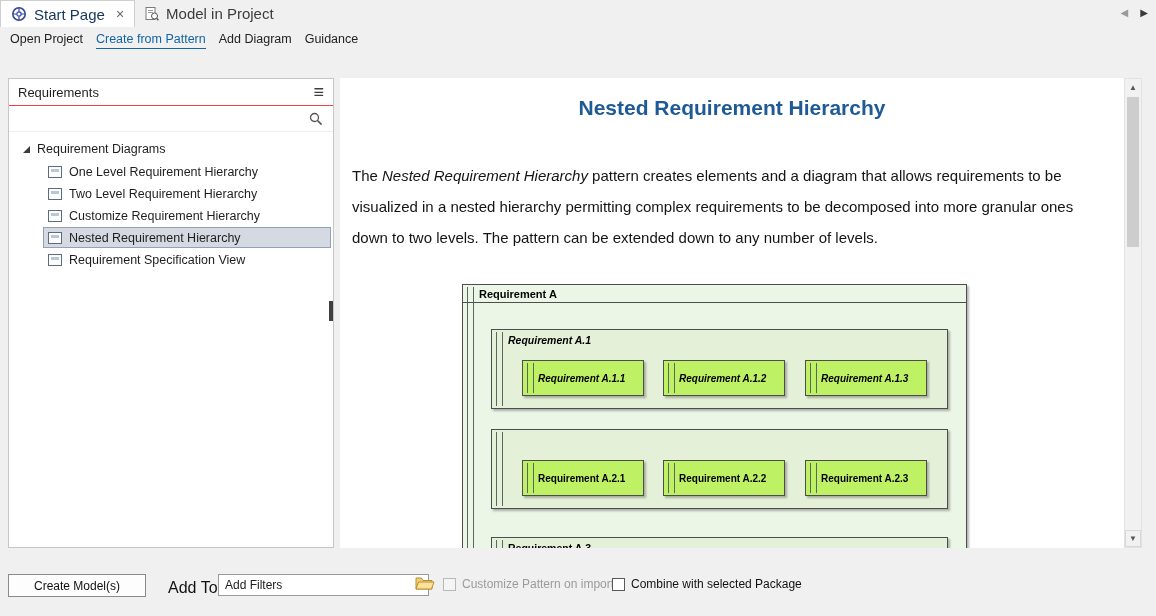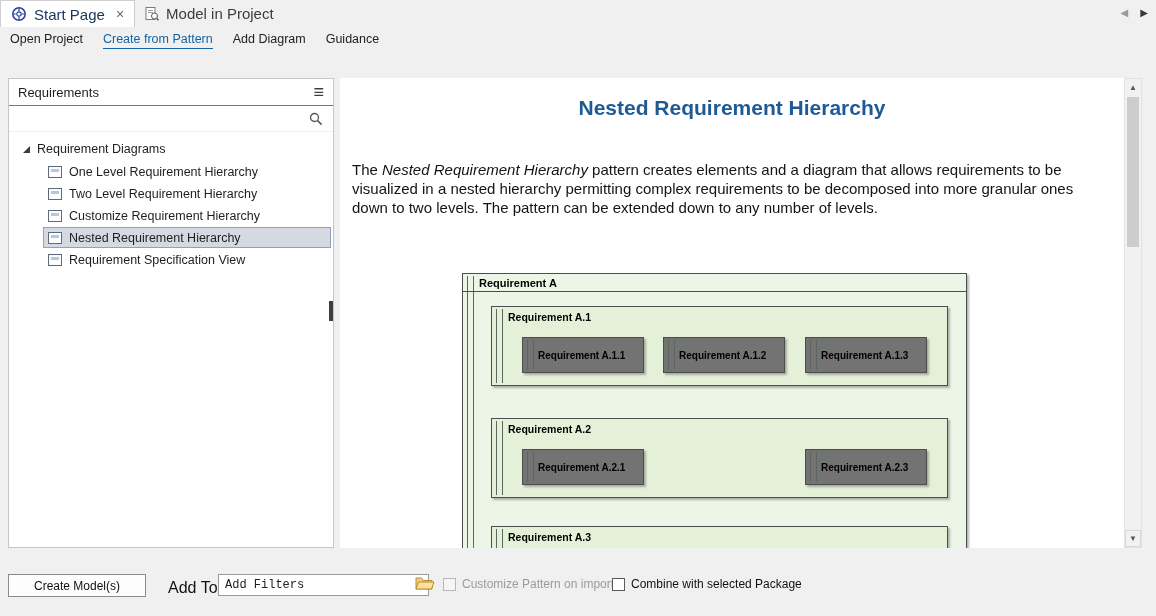--- a/index.html
+++ b/index.html
@@ -13,68 +13,68 @@
   
   .tabbar { position: absolute; top: 0; left: 0; right: 0; height: 27px; display: flex; background: #f0f0f0; }
   .tab { display: flex; align-items: center; gap: 7px; padding: 0 10px; font-size: 15px; color: #3c3c3c; cursor: default; }
   .tab.active { background: #ffffff; border: 1px solid #cfcfcf; border-bottom: none; color: #16365c; }
   .tab-close { font-size: 14px; color: #666; margin-left: 4px; line-height: 1; }
   .tab-nav { position: absolute; right: 8px; top: 7px; display: flex; gap: 12px; font-size: 10px; }
   .tab-nav .prev { color: #9a9a9a; }
   .tab-nav .next { color: #3a3a3a; }
 
   
-  .toolbar { position: absolute; top: 27px; left: 0; right: 0; height: 26px; display: flex; align-items: center; gap: 20px; padding-left: 10px; font-size: 12.5px; color: #222; }
+  .toolbar { position: absolute; top: 27px; left: 0; right: 0; height: 26px; display: flex; align-items: center; gap: 13px; padding-left: 10px; font-size: 12.5px; color: #222; }
   .toolbar .tb-item { padding-bottom: 2px; border-bottom: 1px solid transparent; }
   .toolbar .tb-item.active { color: #1464a5; border-bottom-color: #1464a5; }
 
   
   .pattern-panel { position: absolute; left: 8px; top: 78px; width: 326px; height: 470px; background: #fff; border: 1px solid #c6c6c6; }
   .panel-header { height: 27px; display: flex; align-items: center; padding: 0 9px; border-bottom: 1px solid #ef4444; font-size: 13px; color: #1e1e1e; }
   .menu-glyph { margin-left: auto; font-size: 18px; color: #3f3f3f; line-height: 1; }
   .search-row { height: 26px; display: flex; align-items: center; justify-content: flex-end; padding-right: 10px; border-bottom: 1px solid #efefef; }
   .tree { padding-top: 6px; font-size: 12.5px; }
   .tree-root { display: flex; align-items: center; gap: 7px; padding: 4px 0 4px 14px; }
   .expander { width: 0; height: 0; border-left: 7px solid transparent; border-bottom: 7px solid #3c3c3c; }
   .tree-item { display: flex; align-items: center; gap: 7px; padding: 2px 4px; margin: 1px 2px 1px 34px; border: 1px solid transparent; height: 21px; }
   .tree-item.selected { background: #d4d9e2; border-color: #93a1b8; }
   .dgm-icon { width: 14px; height: 12px; border: 1px solid #5c6b7d; background: #fdfdfd; position: relative; flex: none; }
   .dgm-icon::before { content: ""; position: absolute; left: 2px; right: 2px; top: 2px; height: 3px; background: #b9c7d6; }
   .panel-thumb { position: absolute; right: 0; top: 222px; width: 4px; height: 20px; background: #3f3f3f; }
 
   
   .doc { position: absolute; left: 340px; top: 78px; width: 784px; height: 470px; background: #ffffff; overflow: hidden; }
   .doc-title { margin-top: 18px; text-align: center; font-size: 21px; font-weight: bold; color: #1d5a96; }
-  .doc-para { margin: 40px 14px 0 12px; font-size: 15px; line-height: 19px; color: #141414; }
+  .doc-para { margin: 40px 14px 0 12px; font-size: 15px; line-height: 31px; color: #141414; }
   .doc-para em { font-style: italic; }
 
   
-  .diagram { position: relative; margin: 56px auto 0; width: 540px; height: 260px; }
+  .diagram { position: relative; margin: 31px auto 0; width: 540px; height: 260px; }
   .req-box { position: absolute; border: 1px solid #4d4d4d; box-shadow: 2px 2px 2px rgba(90,90,90,0.45); }
   .req-box::before { content: ""; position: absolute; left: 4px; top: 2px; bottom: 2px; width: 5px; border-left: 1px solid #5c675f; border-right: 1px solid #5c675f; }
   .req-outer { left: 0; top: 0; width: 505px; height: 400px; background: #ecf6e6; }
   .req-outer-title { font-size: 11px; font-weight: bold; color: #000; padding: 3px 0 0 16px; }
   .req-outer-sep { position: absolute; left: 0; right: 0; top: 17px; border-top: 1px solid #4d4d4d; }
   .req-group { left: 28px; width: 457px; height: 80px; background: #e4f0d8; }
-  .req-group.g0 { top: 32px; } .req-group.g1 { top: 144px; } .req-group.g2 { top: 252px; }
+  .req-group.g0 { top: 44px; font-style: italic; } .req-group.g1 { top: 144px; } .req-group.g2 { top: 252px; }
   .req-group-title { font-size: 10.5px; font-weight: bold; color: #000; padding: 4px 0 0 16px; }
-  .req-leaf { top: 30px; width: 122px; height: 36px; background: #737373; display: flex; align-items: center; padding-left: 15px; font-size: 10px; font-weight: bold; color: #000; }
+  .req-leaf { top: 30px; width: 122px; height: 36px; background: #bef264; display: flex; align-items: center; padding-left: 15px; font-size: 10px; font-weight: bold; color: #000; }
   .req-leaf.c0 { left: 30px; } .req-leaf.c1 { left: 171px; } .req-leaf.c2 { left: 313px; }
 
   
   .scrollbar { position: absolute; right: 14px; top: 78px; width: 18px; height: 470px; background: #f1f1f1; border: 1px solid #e2e2e2; }
   .sb-btn { position: absolute; left: 0; right: 0; height: 17px; display: flex; align-items: center; justify-content: center; font-size: 8px; color: #555; background: #f1f1f1; }
   .sb-btn.up { top: 0; } .sb-btn.down { bottom: 0; border: 1px solid #d8d8d8; }
   .sb-thumb { position: absolute; top: 18px; left: 2px; right: 2px; height: 150px; background: #cdcdcd; }
 
   
   .bottom-bar { position: absolute; left: 0; right: 0; bottom: 0; height: 68px; background: #f0f0f0; }
   .create-btn { position: absolute; left: 8px; top: 26px; width: 138px; height: 23px; background: #fdfdfd; border: 1px solid #8a8a8a; font-size: 12px; color: #111; display: flex; align-items: center; justify-content: center; }
   .addto-label { position: absolute; left: 168px; top: 31px; font-size: 16px; color: #111; }
-  .addto-input { position: absolute; left: 218px; top: 26px; width: 211px; height: 22px; border: 1px solid #9a9a9a; font-size: 12px; padding: 0 6px; color: #222; background: #fff; font-family: Liberation Mono, monospace; }
+  .addto-input { position: absolute; left: 218px; top: 26px; width: 211px; height: 22px; border: 1px solid #9a9a9a; font-size: 12px; padding: 0 6px; color: #222; background: #fff; font-family: Liberation Sans, sans-serif; }
   .folder-btn { position: absolute; left: 414px; top: 27px; width: 21px; height: 20px; border: none; background: transparent; padding: 0; }
   .chk { position: absolute; top: 29px; display: flex; align-items: center; gap: 6px; font-size: 12px; }
   .chk .box { width: 13px; height: 13px; background: #fff; border: 1px solid #5a5a5a; flex: none; }
   .chk.disabled { color: #9b9b9b; }
   .chk.disabled .box { border-color: #b8b8b8; background: #f5f5f5; }
   .chk.c1 { left: 443px; }
   .chk.c2 { left: 612px; color: #111; }
 </style>
 </head>
 <body>
@@ -172,22 +172,22 @@
         <div class="req-outer-sep"></div>
 
         <div class="req-box req-group g0">
           <div class="req-group-title">Requirement A.1</div>
           <div class="req-box req-leaf c0">Requirement A.1.1</div>
           <div class="req-box req-leaf c1">Requirement A.1.2</div>
           <div class="req-box req-leaf c2">Requirement A.1.3</div>
         </div>
 
         <div class="req-box req-group g1">
-          <div class="req-group-title">Requirement A.2</div>
           <div class="req-box req-leaf c0">Requirement A.2.1</div>
+          <div class="req-box req-leaf c1">Requirement A.2.2</div>
           <div class="req-box req-leaf c2">Requirement A.2.3</div>
         </div>
 
         <div class="req-box req-group g2">
           <div class="req-group-title">Requirement A.3</div>
         </div>
       </div>
     </div>
   </div>
 

